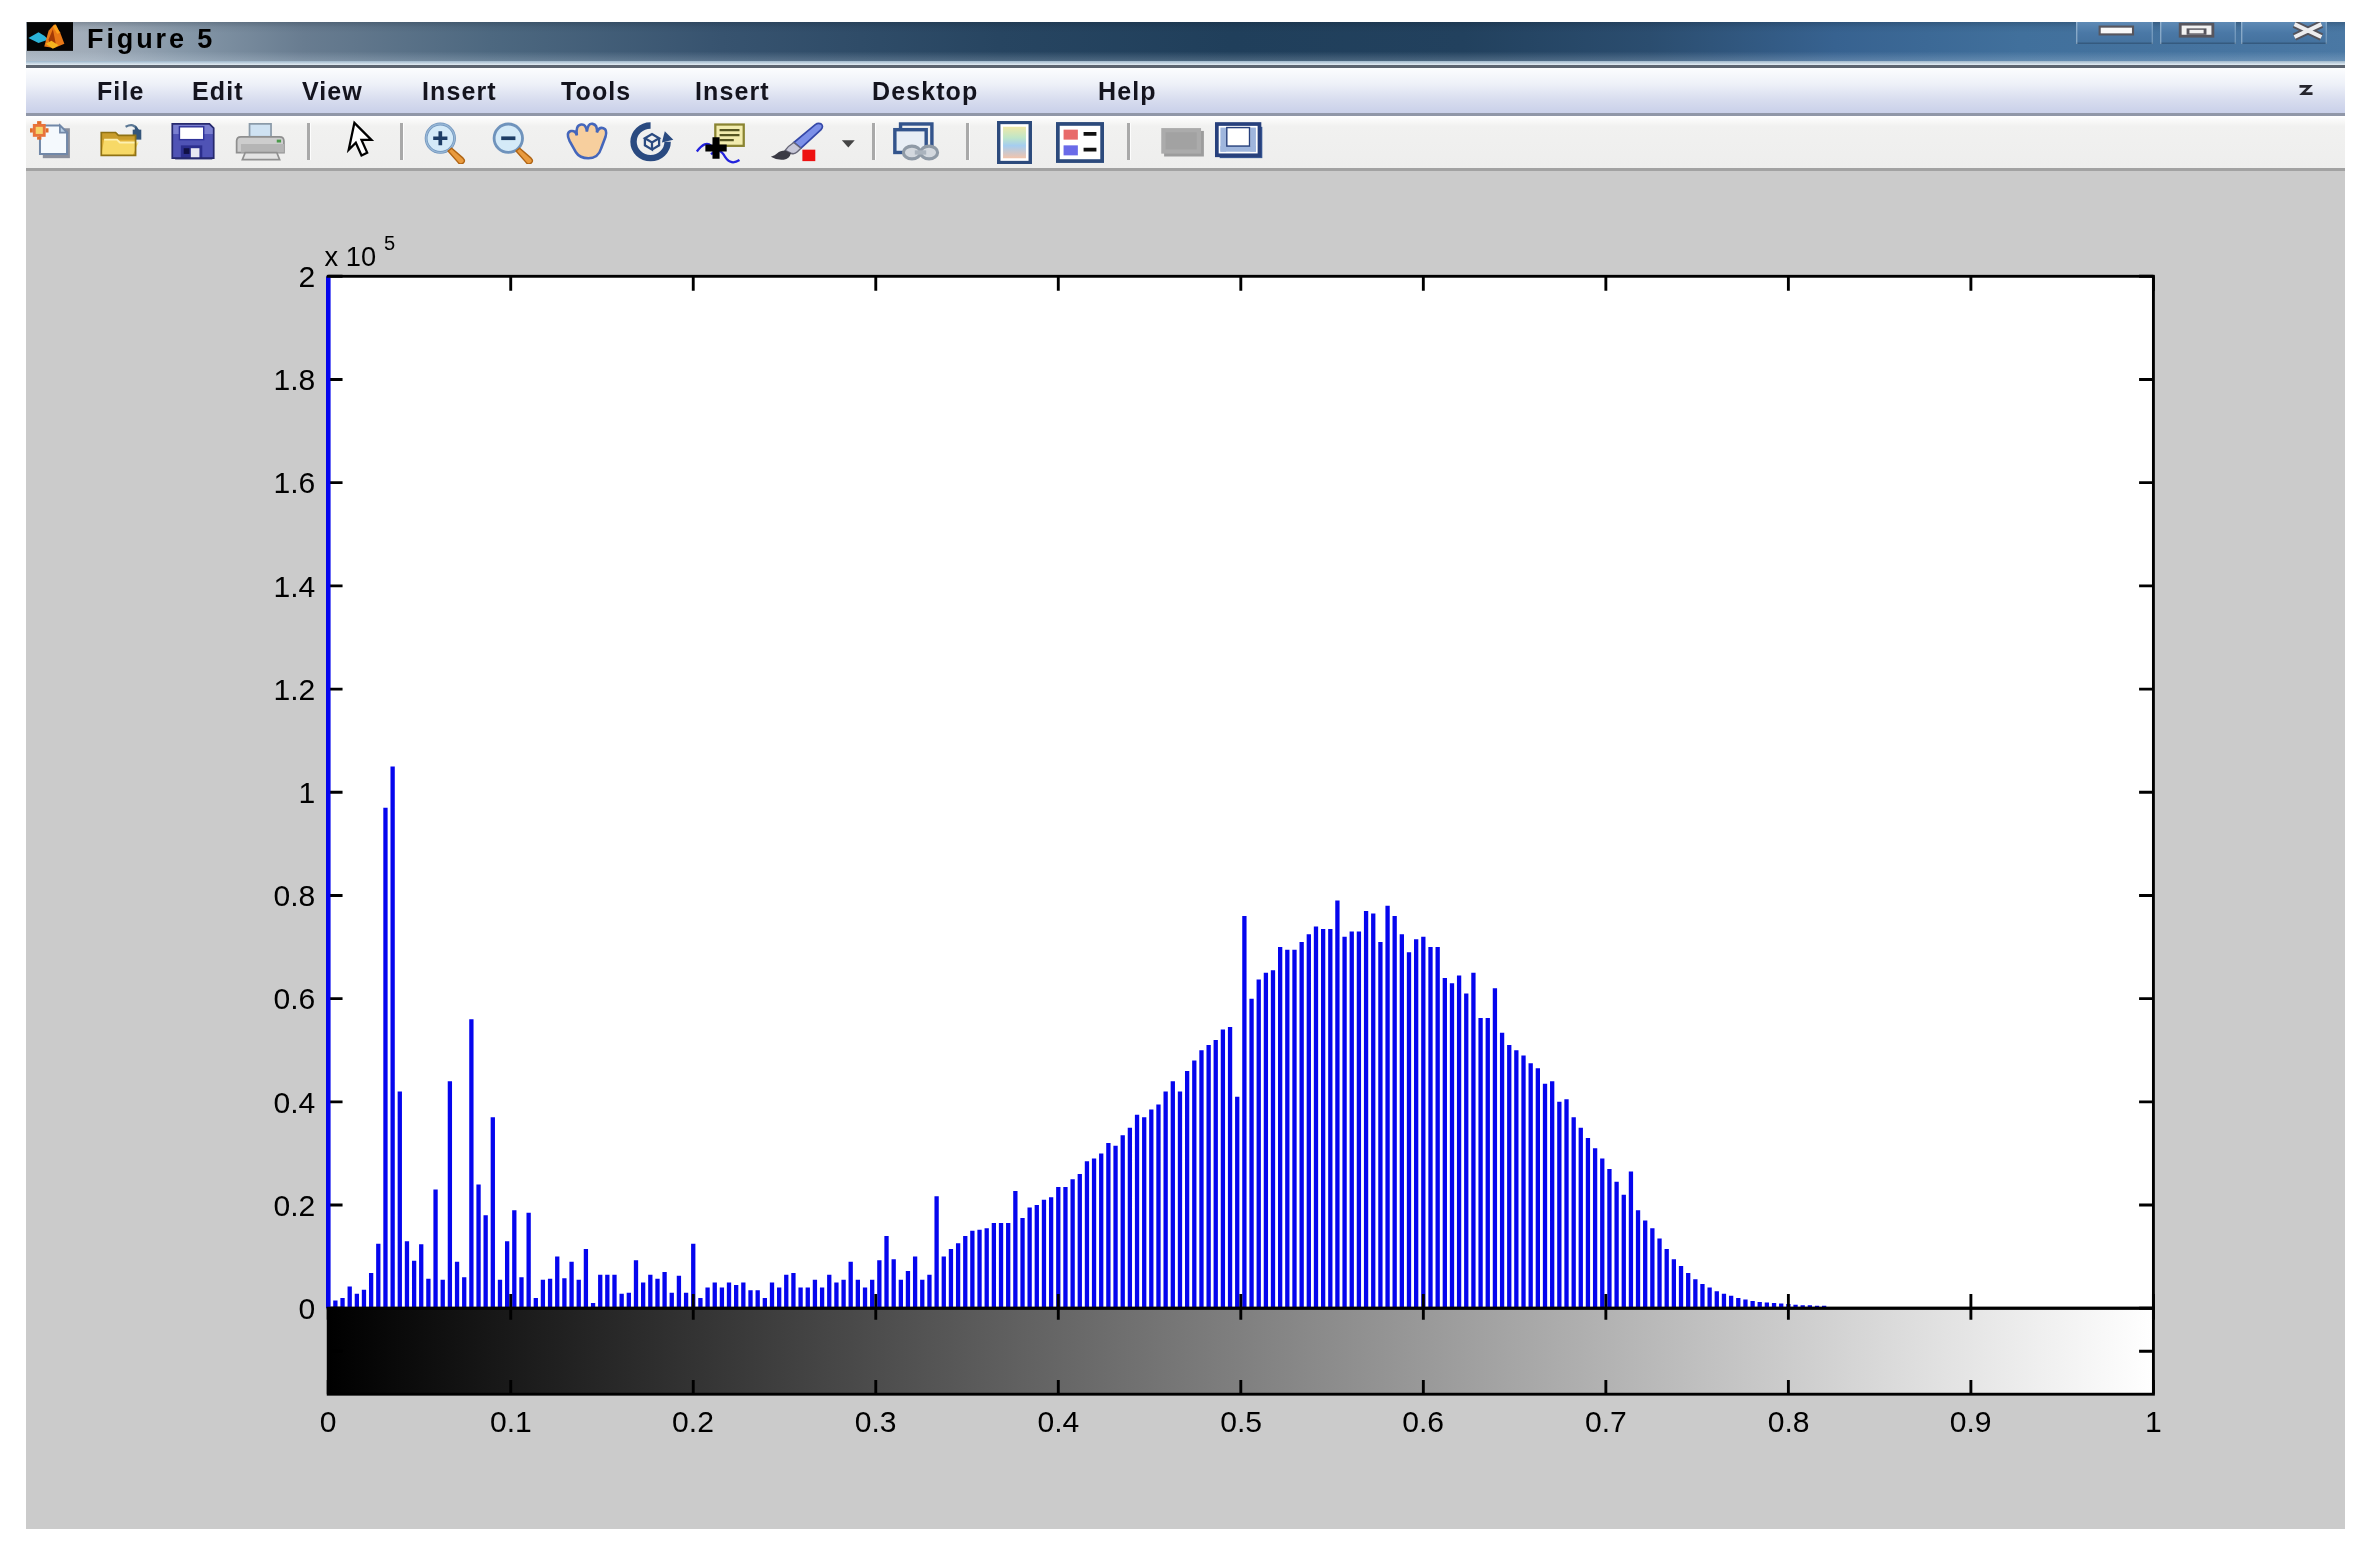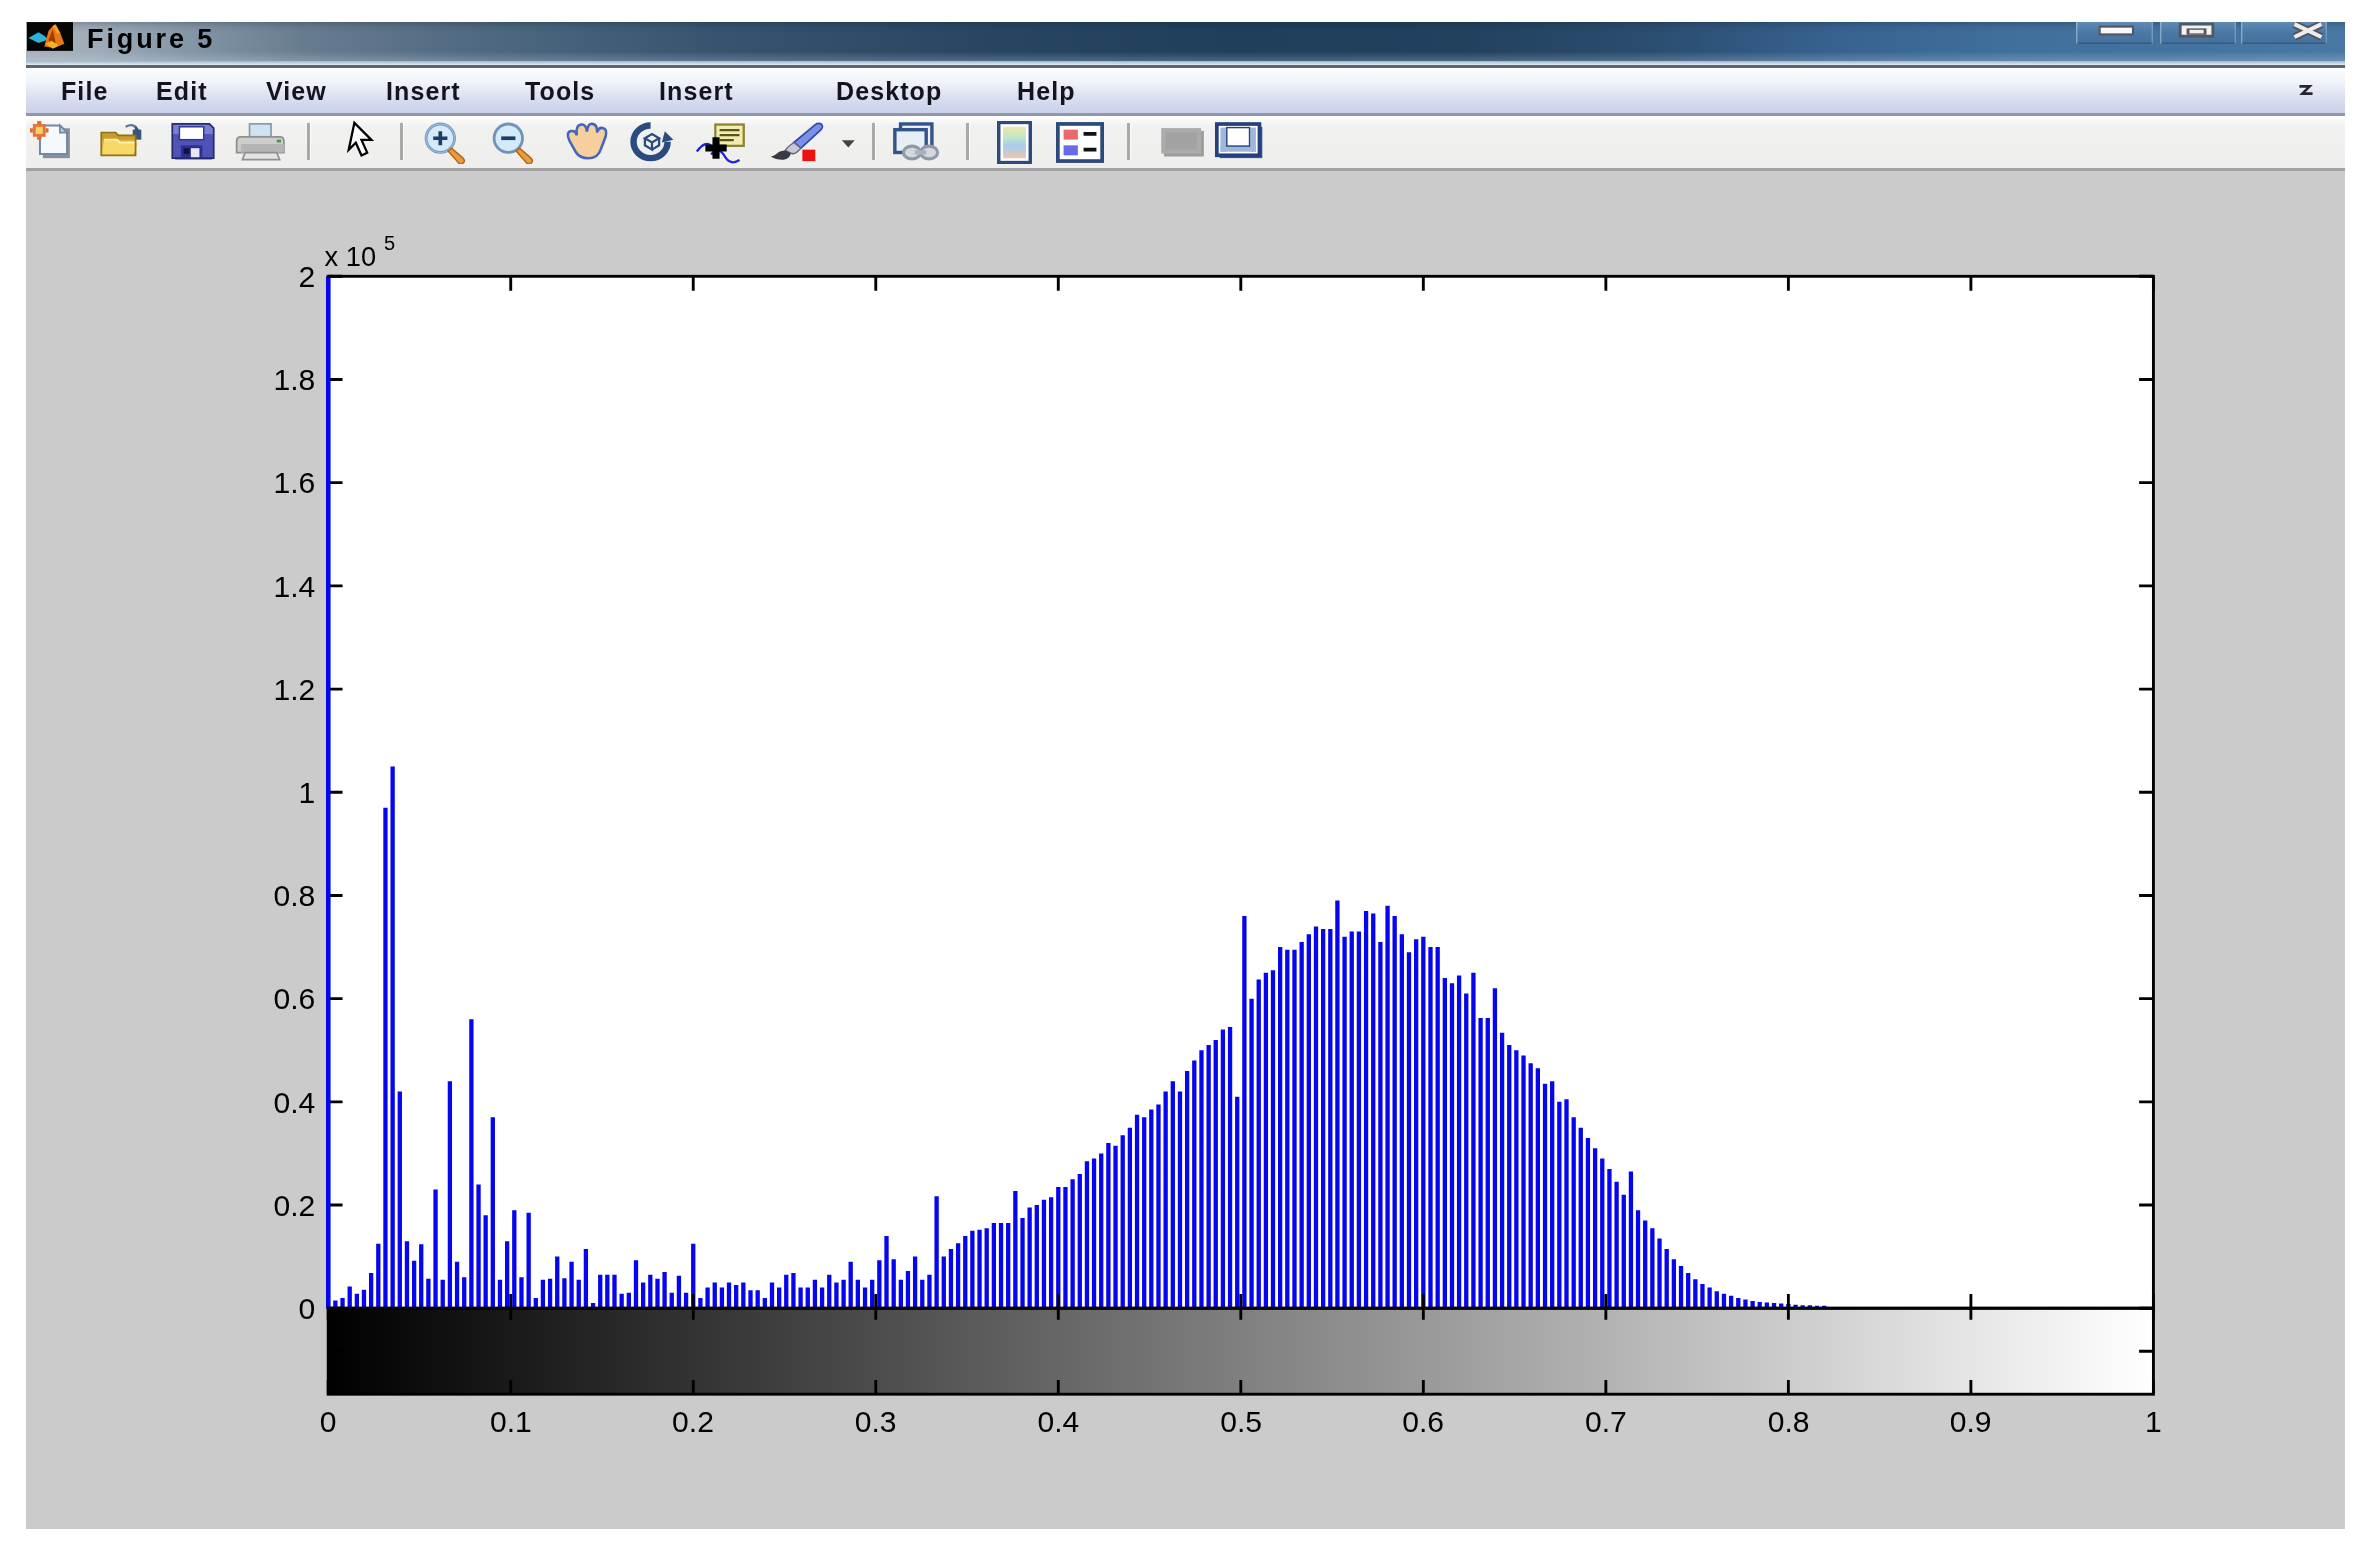--- a/index.html
+++ b/index.html
@@ -23,21 +23,21 @@
   #canvas{left:26px;top:171px;width:2319px;height:1358px;background:#cbcbcb;}
   
   .winbtn{top:21.5px;height:22px;
     background:linear-gradient(180deg,#5e8ab5 0%,#4a78a6 50%,#44719d 100%);
     box-shadow:inset 1.4px 0 0 rgba(210,228,242,.45), inset -1.4px 0 0 rgba(210,228,242,.30), inset 0 -1.4px 0 rgba(25,48,70,.35);}
   #btnmin{left:2076px;width:77px;}
   #btnmax{left:2160px;width:76px;}
   #btnclose{left:2241px;width:86px;}
   
   .menu{top:72px;height:39px;line-height:39px;font-size:25px;font-weight:700;
-        color:#14141e;letter-spacing:1.1px;}
+        color:#14141e;letter-spacing:1.1px;margin-left:36px;}
   
   #wtitle{left:87px;top:24.4px;font-size:27px;font-weight:700;color:#000000;
           letter-spacing:2.9px;}
   
   .tsep{top:123px;width:2.9px;height:37px;background:#a9a9a9;
         border-right:1.4px solid #fdfdfd;}
 </style>
 </head>
 <body>
 
@@ -76,21 +76,21 @@
   <path d="M306 3 L344 21 M344 3 L306 21" stroke="#ededef" stroke-width="5.5"></path>
 </svg>
 
 <div class="abs menu" style="left:61px">File</div>
 <div class="abs menu" style="left:156px">Edit</div>
 <div class="abs menu" style="left:266px">View</div>
 <div class="abs menu" style="left:386px">Insert</div>
 <div class="abs menu" style="left:525px">Tools</div>
 <div class="abs menu" style="left:659px">Insert</div>
 <div class="abs menu" style="left:836px">Desktop</div>
-<div class="abs menu" style="left:1017px">Help</div>
+<div class="abs menu" style="left:1062px">Help</div>
 <svg class="abs" style="left:2298px;top:82px" width="16" height="16" viewBox="0 0 11 11">
   <path d="M1 3 h7 l-5 5 h7" stroke="#26262e" stroke-width="1.8" fill="none"></path>
 </svg>
 
 <div class="abs tsep" style="left:307px"></div>
 <div class="abs tsep" style="left:400px"></div>
 <div class="abs tsep" style="left:872px"></div>
 <div class="abs tsep" style="left:966px"></div>
 <div class="abs tsep" style="left:1127px"></div>
 

